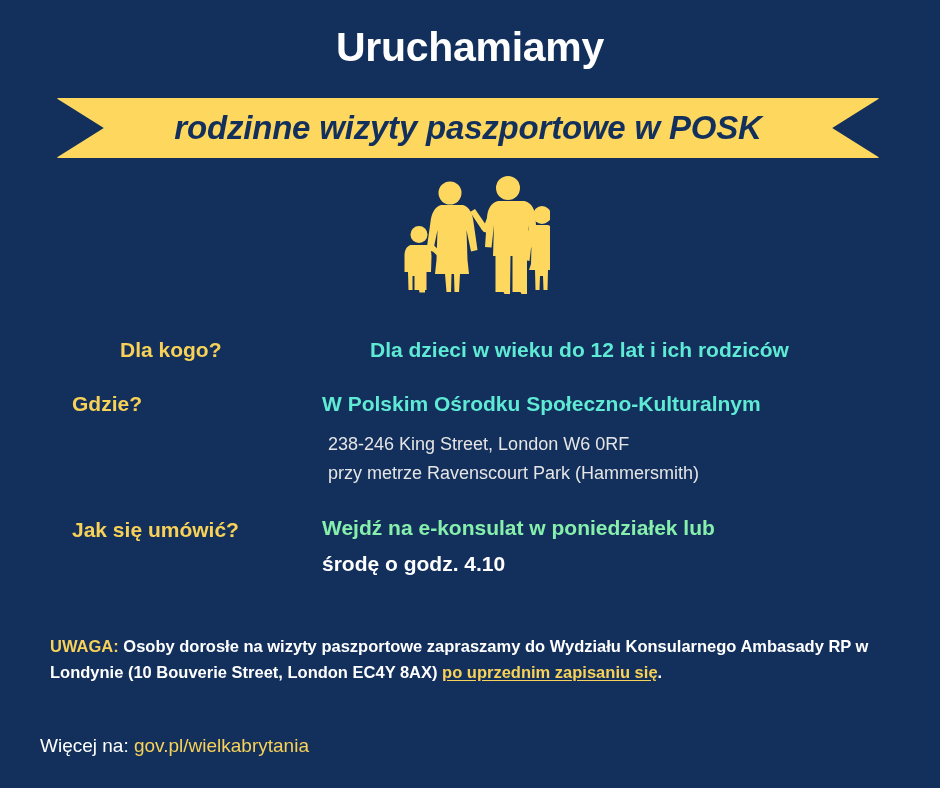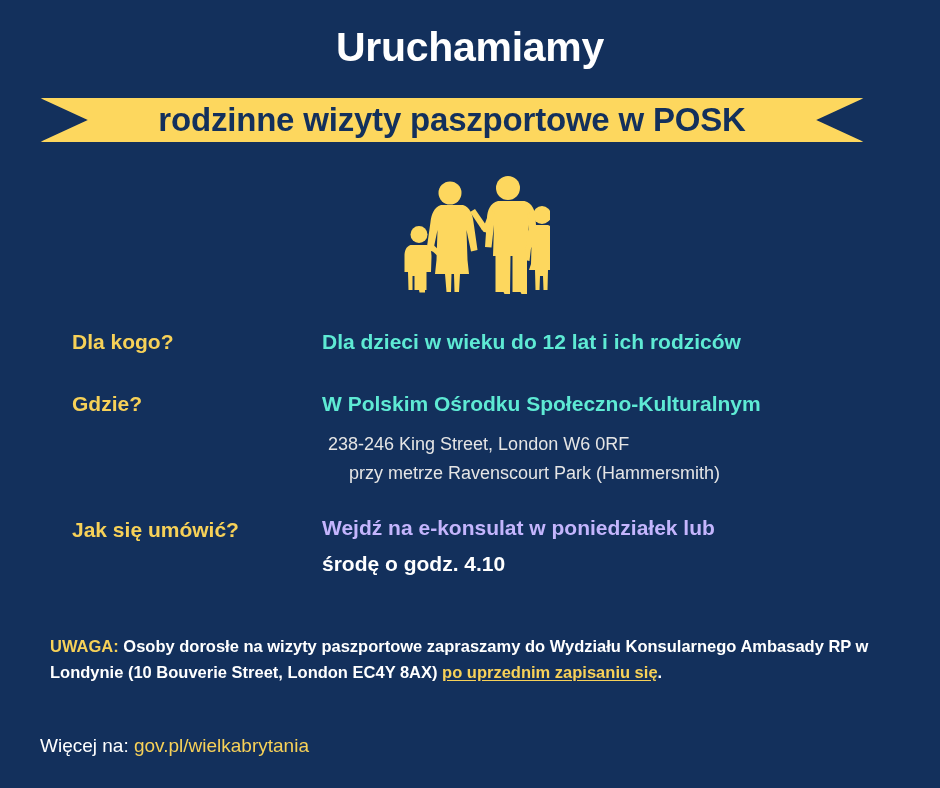--- a/index.html
+++ b/index.html
@@ -35,23 +35,24 @@
     font-weight: bold;
     letter-spacing: -0.3px;
     line-height: 1.05;
     white-space: nowrap;
   }
 
   
   .ribbon-wrap {
     position: absolute;
     top: 98px;
-    left: 40px;
+    left: 56px;
     width: 824px;
-    height: 44px;
+    height: 60px;
+    font-style: italic;
   }
   .ribbon {
     position: absolute;
     inset: 0;
     background: #fdd75e;
     clip-path: polygon(
       0% 0%,
       100% 0%,
       94.2% 50%,
       100% 100%,
@@ -104,41 +105,41 @@
   }
   .value {
     position: absolute;
     left: 322px;
     color: #5eead4;
     font-size: 21px;
     font-weight: bold;
     white-space: nowrap;
   }
 
-  .row-kogo .label, .row-kogo .value { top: 0px; }
+  .row-kogo .label, .row-kogo .value { top: 8px; margin-left: 48px; }
   .row-gdzie .label { top: 62px; }
   .row-gdzie .value { top: 62px; }
 
   .addr {
     position: absolute;
     left: 328px;
     color: #e5e5e5;
     font-size: 18px;
     font-weight: normal;
     white-space: nowrap;
   }
   .addr-1 { top: 104px; }
-  .addr-2 { top: 133px; margin-left: 21px; }
+  .addr-2 { top: 133px; }
 
   .row-umowic .label { top: 188px; }
   .row-umowic .value-l1 {
     position: absolute;
     left: 322px;
     top: 186px;
-    color: #c4b5fd;
+    color: #86efac;
     font-size: 21px;
     font-weight: bold;
     white-space: nowrap;
   }
   .row-umowic .value-l2 {
     position: absolute;
     left: 322px;
     top: 222px;
     color: #ffffff;
     font-size: 21px;

